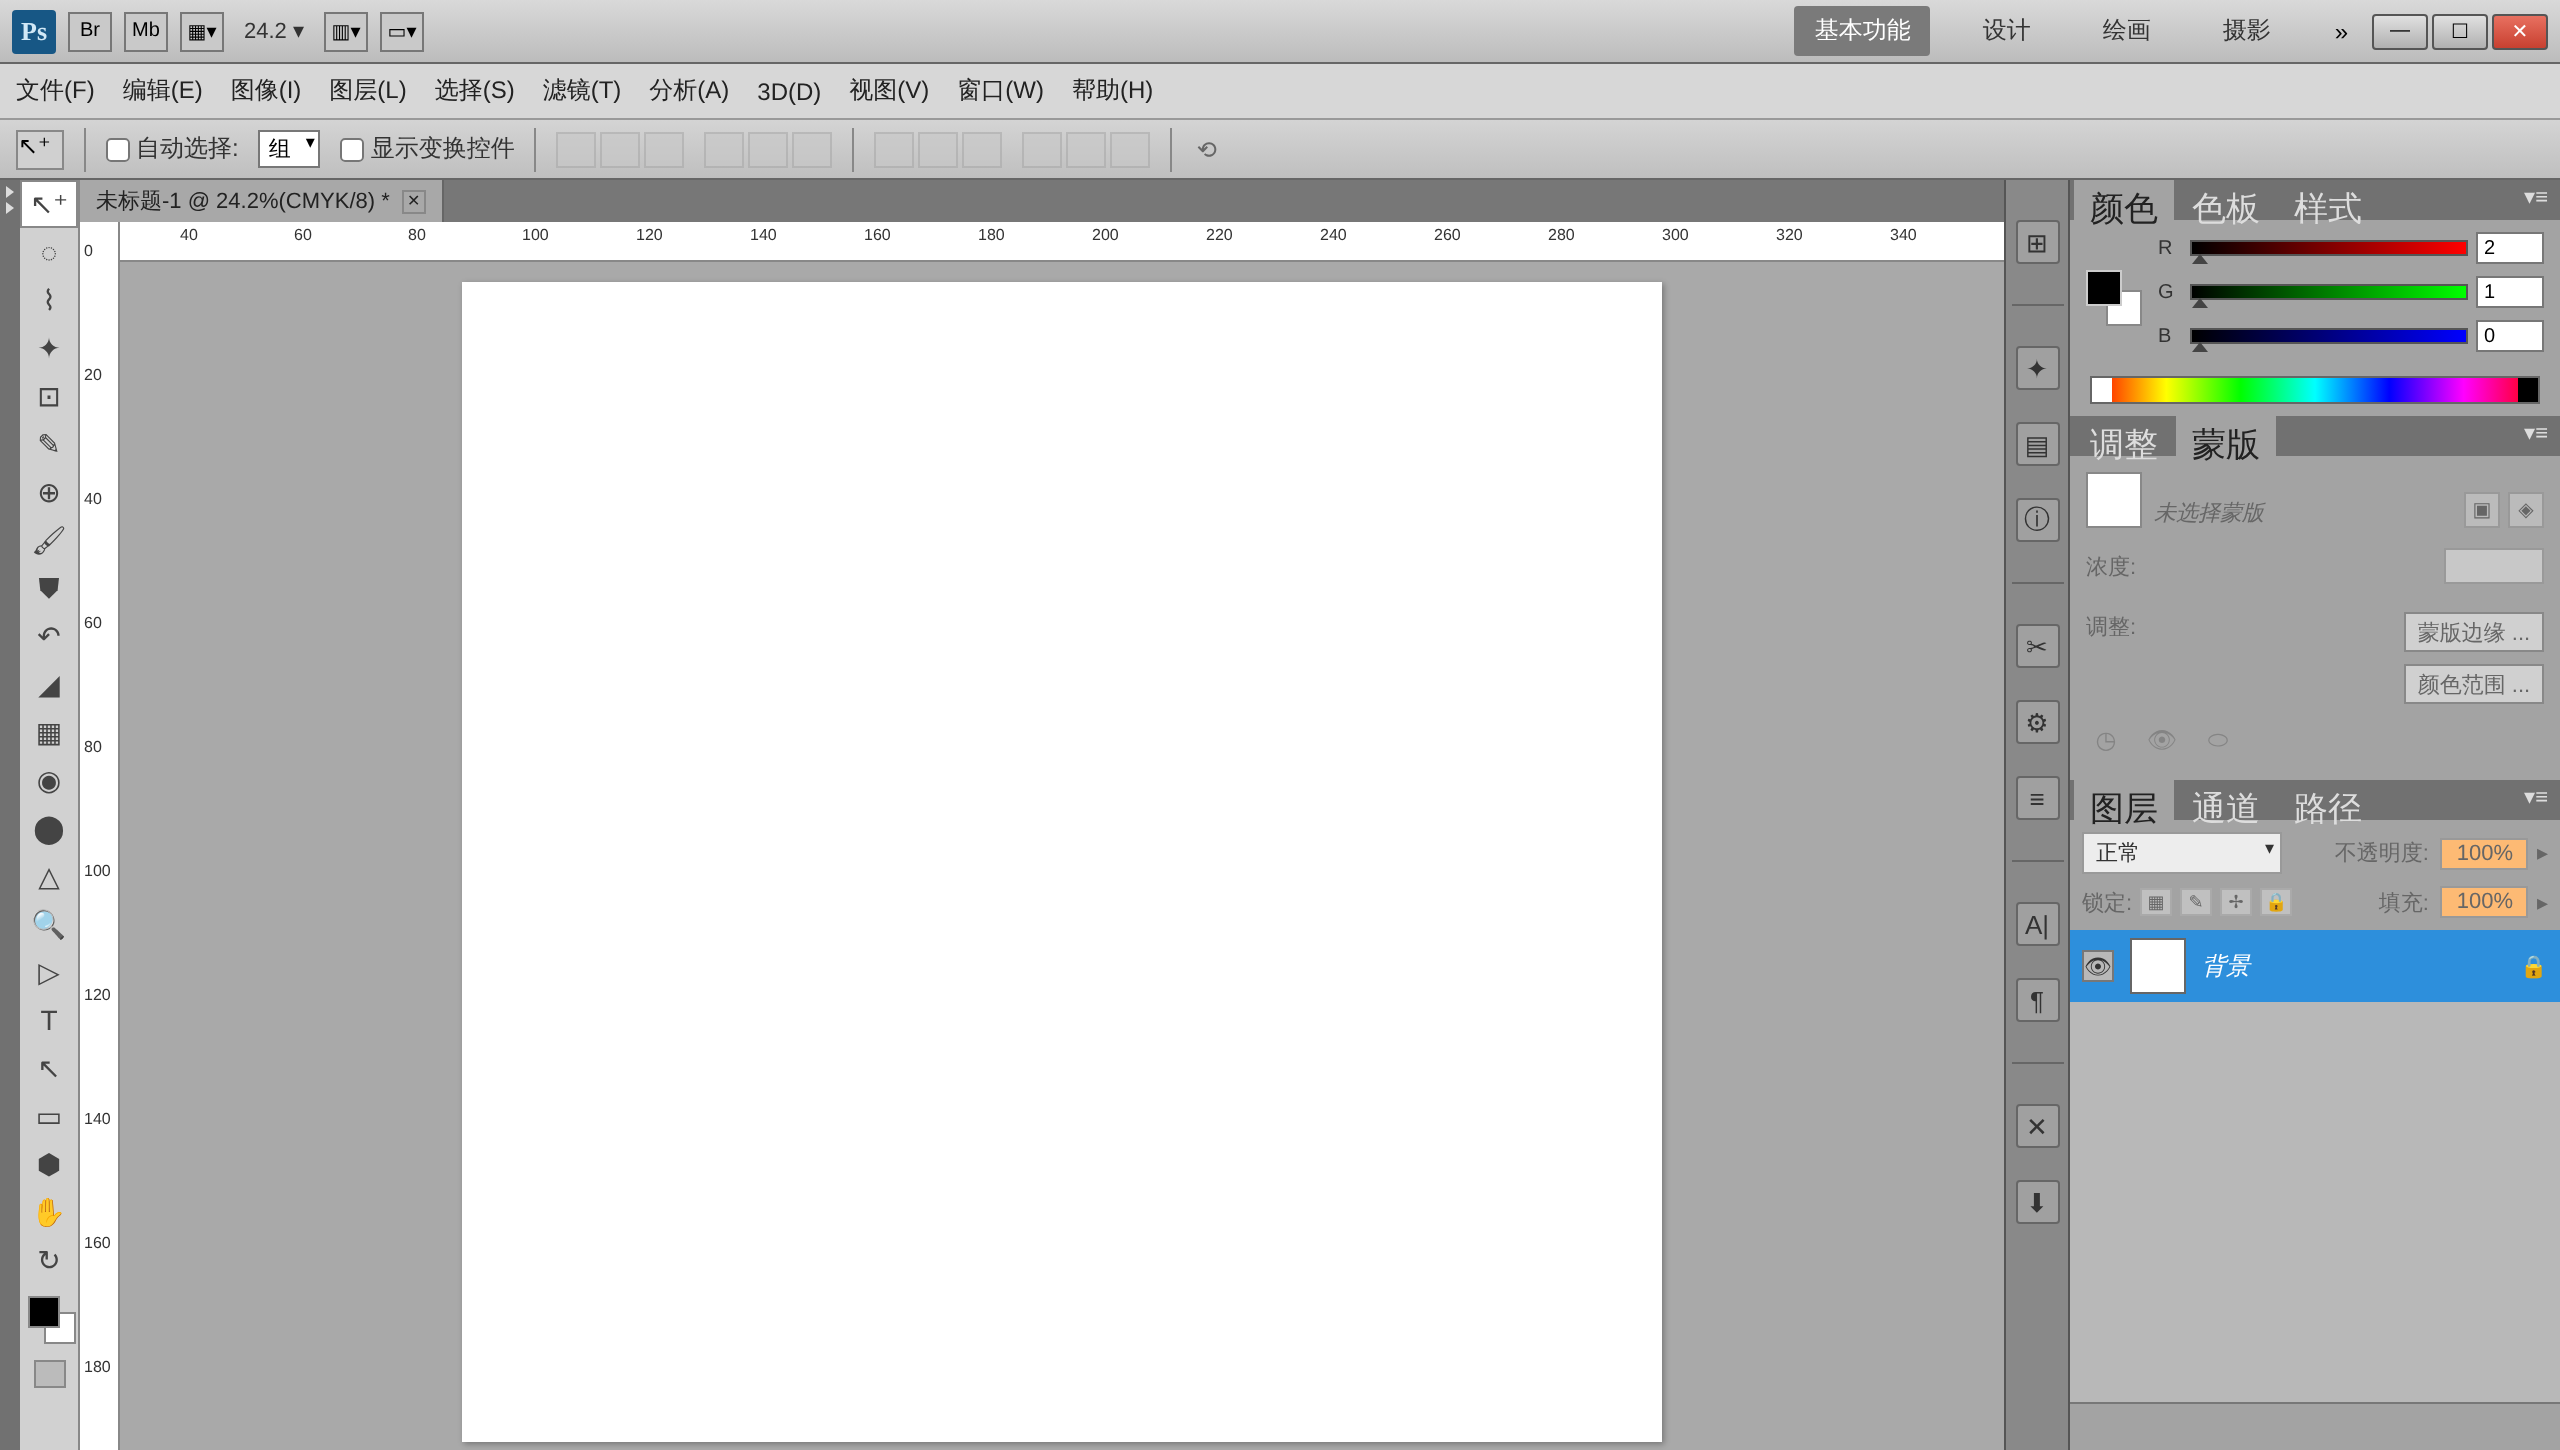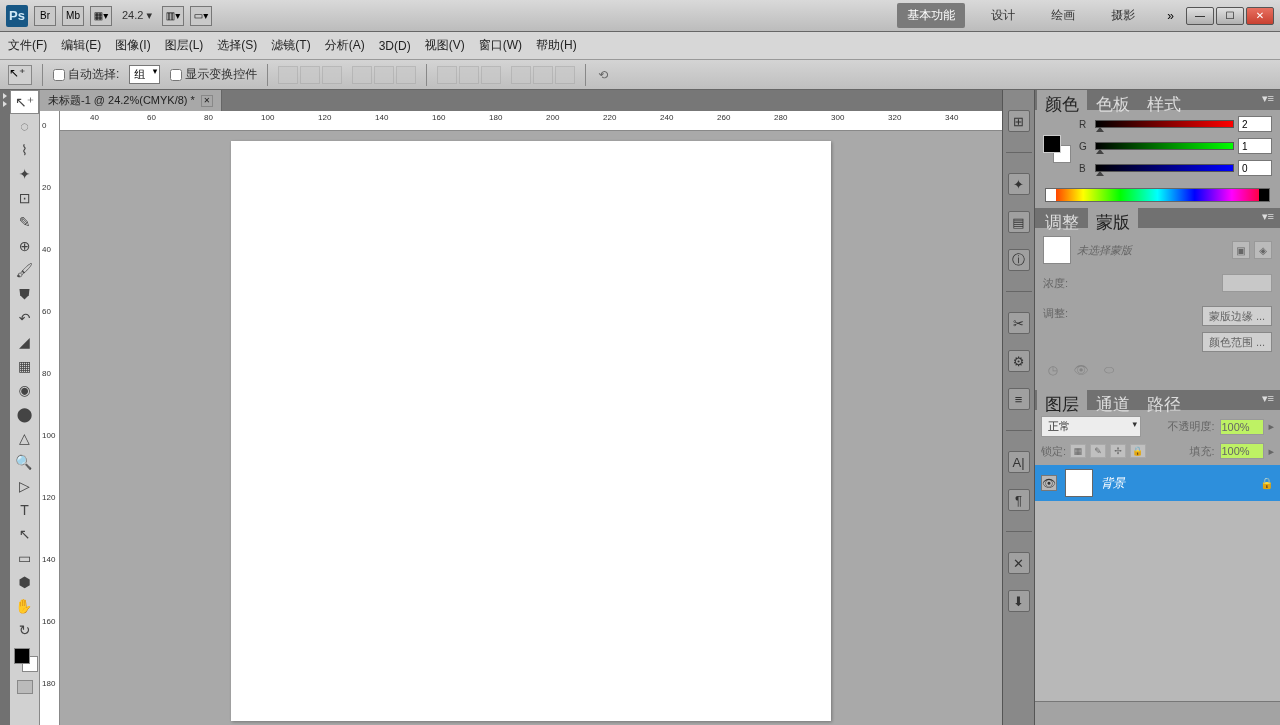--- a/index.html
+++ b/index.html
@@ -1,19 +1,19 @@
 <!DOCTYPE html>
 <html><head>
 <meta charset="utf-8">
 <style>
 * { margin: 0; padding: 0; box-sizing: border-box; font-family: "Microsoft YaHei", sans-serif; }
 body { width: 1280px; height: 725px; background: #aeaeae; overflow: hidden; font-size: 12px; }
 
 .topbar { height: 32px; background: linear-gradient(#d9d9d9,#bcbcbc); border-bottom: 1px solid #666; display: flex; align-items: center; padding: 0 6px; gap: 6px; }
-.topbar .ps-logo { width: 22px; height: 22px; background: #175785; color: #d1e8f6; font-weight: bold; font-size: 13px; display: flex; align-items: center; justify-content: center; border-radius: 2px; }
+.topbar .ps-logo { width: 22px; height: 22px; background: #175785; color: #d1e8f6; font-weight: bold; font-size: 13px; display: flex; align-items: center; justify-content: center; border-radius: 2px; font-family: Liberation Serif, serif; }
 .topbar .sq { width: 22px; height: 20px; border: 1px solid #777; background: #c9c9c9; display: flex; align-items: center; justify-content: center; font-size: 10px; }
 .topbar .zoom { font-size: 11px; color: #333; padding: 0 4px; }
 .topbar-spacer { flex: 1; }
 .topbar .workspaces { display: flex; gap: 16px; align-items: center; }
 .topbar .ws { padding: 4px 10px; color: #333; font-size: 12px; cursor: pointer; }
 .topbar .ws.active { background: #7a7a7a; color: #fff; border-radius: 2px; }
 .topbar .chevrons { font-size: 12px; padding: 0 6px; }
 .win-buttons { display: flex; gap: 2px; }
 .win-btn { width: 28px; height: 18px; border: 1px solid #555; background: linear-gradient(#e0e0e0,#b0b0b0); display: flex; align-items: center; justify-content: center; font-size: 10px; border-radius: 2px; }
 .win-btn.close { background: linear-gradient(#e87060,#c84030); color: #fff; }
@@ -81,37 +81,37 @@
 .srow .track.r { background: linear-gradient(90deg,#000,#f00); }
 .srow .track.g { background: linear-gradient(90deg,#000,#0f0); }
 .srow .track.b { background: linear-gradient(90deg,#000,#00f); }
 .srow .thumb { position: absolute; left: 0; bottom: -5px; width: 0; height: 0; border-left: 4px solid transparent; border-right: 4px solid transparent; border-bottom: 5px solid #444; }
 .srow input { width: 34px; height: 16px; font-size: 10px; border: 1px solid #777; background: #fff; text-align: left; padding-left: 3px; }
 .spectrum { height: 14px; margin: 4px 2px 0 2px; background: linear-gradient(90deg,#f00,#ff0,#0f0,#0ff,#00f,#f0f,#f00); position: relative; border: 1px solid #666; }
 .spectrum::before { content:''; position:absolute; left:0; top:0; width:10px; height:100%; background:#fff; }
 .spectrum::after { content:''; position:absolute; right:0; top:0; width:10px; height:100%; background:#000; }
 
 .adj-panel { padding: 8px; font-size: 11px; color: #666; }
-.adj-row { display: flex; align-items: center; margin-bottom: 10px; gap: 6px; }
+.adj-row { display: flex; align-items: flex-end; margin-bottom: 10px; gap: 6px; }
 .mask-thumb { width: 28px; height: 28px; background: #fff; border: 1px solid #888; }
 .adj-btns { display: flex; gap: 4px; margin-left: auto; }
 .adj-btns .ab { width: 18px; height: 18px; border: 1px solid #999; background: #bbb; font-size: 10px; display:flex; align-items:center; justify-content:center; }
 .aslider-row { display: flex; align-items: center; margin-bottom: 14px; }
 .aslider-row .albl { width: 40px; }
 .aslider-row .valbox { width: 50px; height: 18px; border: 1px solid #999; background: #c8c8c8; margin-left: auto; }
 .adj-btn { width: 70px; height: 20px; border: 1px solid #888; background: #d0d0d0; font-size: 11px; margin-left: auto; margin-bottom: 6px; display: flex; align-items: center; justify-content: center; }
 .adj-foot { display: flex; gap: 8px; padding: 4px 0; }
 .adj-foot .fi { width: 20px; height: 16px; opacity: 0.5; display:flex; align-items:center; justify-content:center; font-size:12px; }
 
 .layers-panel { flex: 1; display: flex; flex-direction: column; }
 .lcontrols { padding: 6px; display: flex; flex-direction: column; gap: 6px; font-size: 11px; color: #666; }
 .lrow { display: flex; align-items: center; gap: 4px; }
 .lselect { border: 1px solid #999; background: #ededed; padding: 2px 16px 2px 6px; flex: 0 0 100px; position: relative; color: #333; }
 .lselect::after { content:'▾'; position:absolute; right:3px; top:2px; font-size:9px; }
-.opbox { width: 44px; border: 1px solid #999; background: #bef264; padding: 1px 0; margin-left: 2px; }
+.opbox { width: 44px; border: 1px solid #999; background: #fdba74; text-align: center; padding: 1px 0; margin-left: 2px; }
 .lock-icons { display: flex; gap: 4px; }
 .lock-icons .li { width: 16px; height: 14px; border: 1px solid #aaa; background: #c0c0c0; font-size:9px; display:flex; align-items:center; justify-content:center; }
 .layer-list { flex: 1; background: #b8b8b8; overflow: auto; }
 .layer-item { display: flex; align-items: center; height: 36px; background: #2d8fdc; color: #fff; padding: 0 6px; gap: 8px; }
 .layer-item .eye { width: 16px; height: 16px; color:#333; background:#b8b8b8; border:1px solid #777; display:flex; align-items:center; justify-content:center; font-size:11px; }
 .layer-item .lthumb { width: 28px; height: 28px; background: #fff; border: 1px solid #666; }
 .layer-item .llock { margin-left: auto; font-size: 11px; }
 .layer-foot { height: 24px; background: #a3a3a3; border-top: 1px solid #777; }
 
 .corner { height: 10px; background: #aeaeae; }

